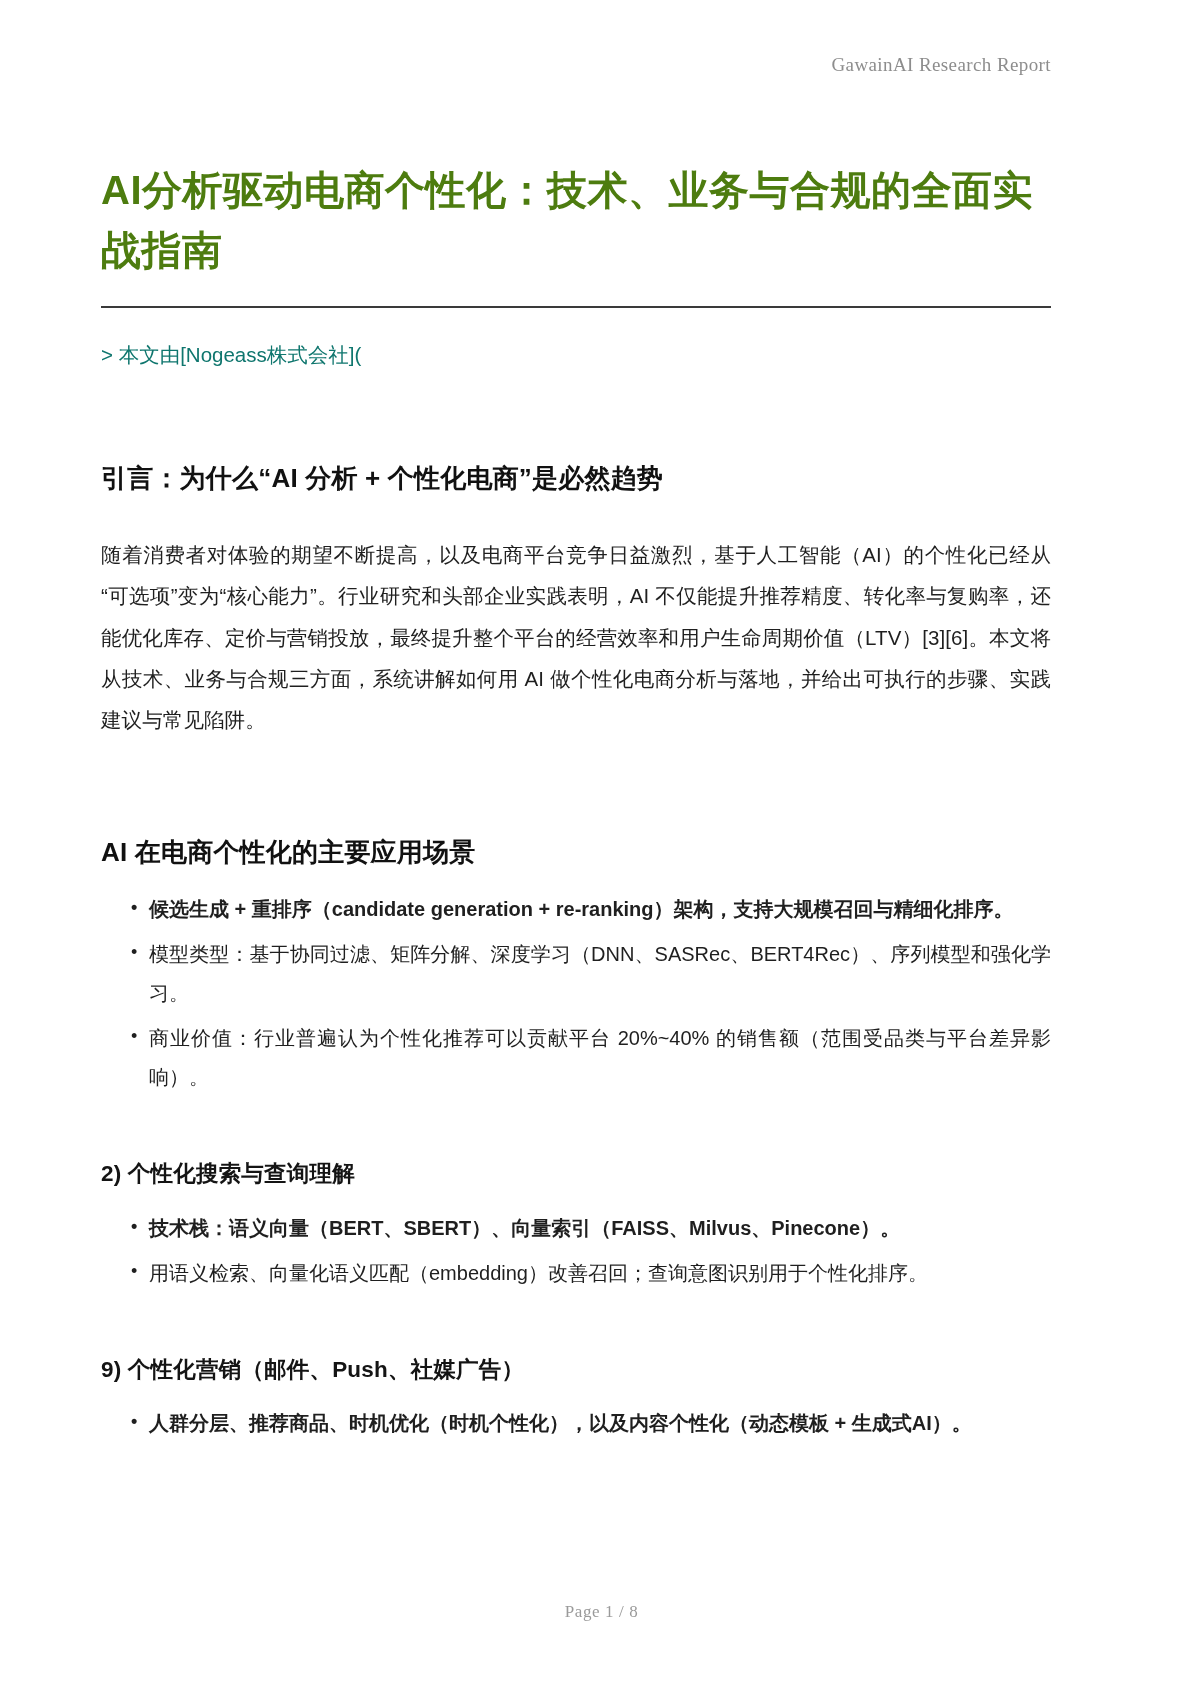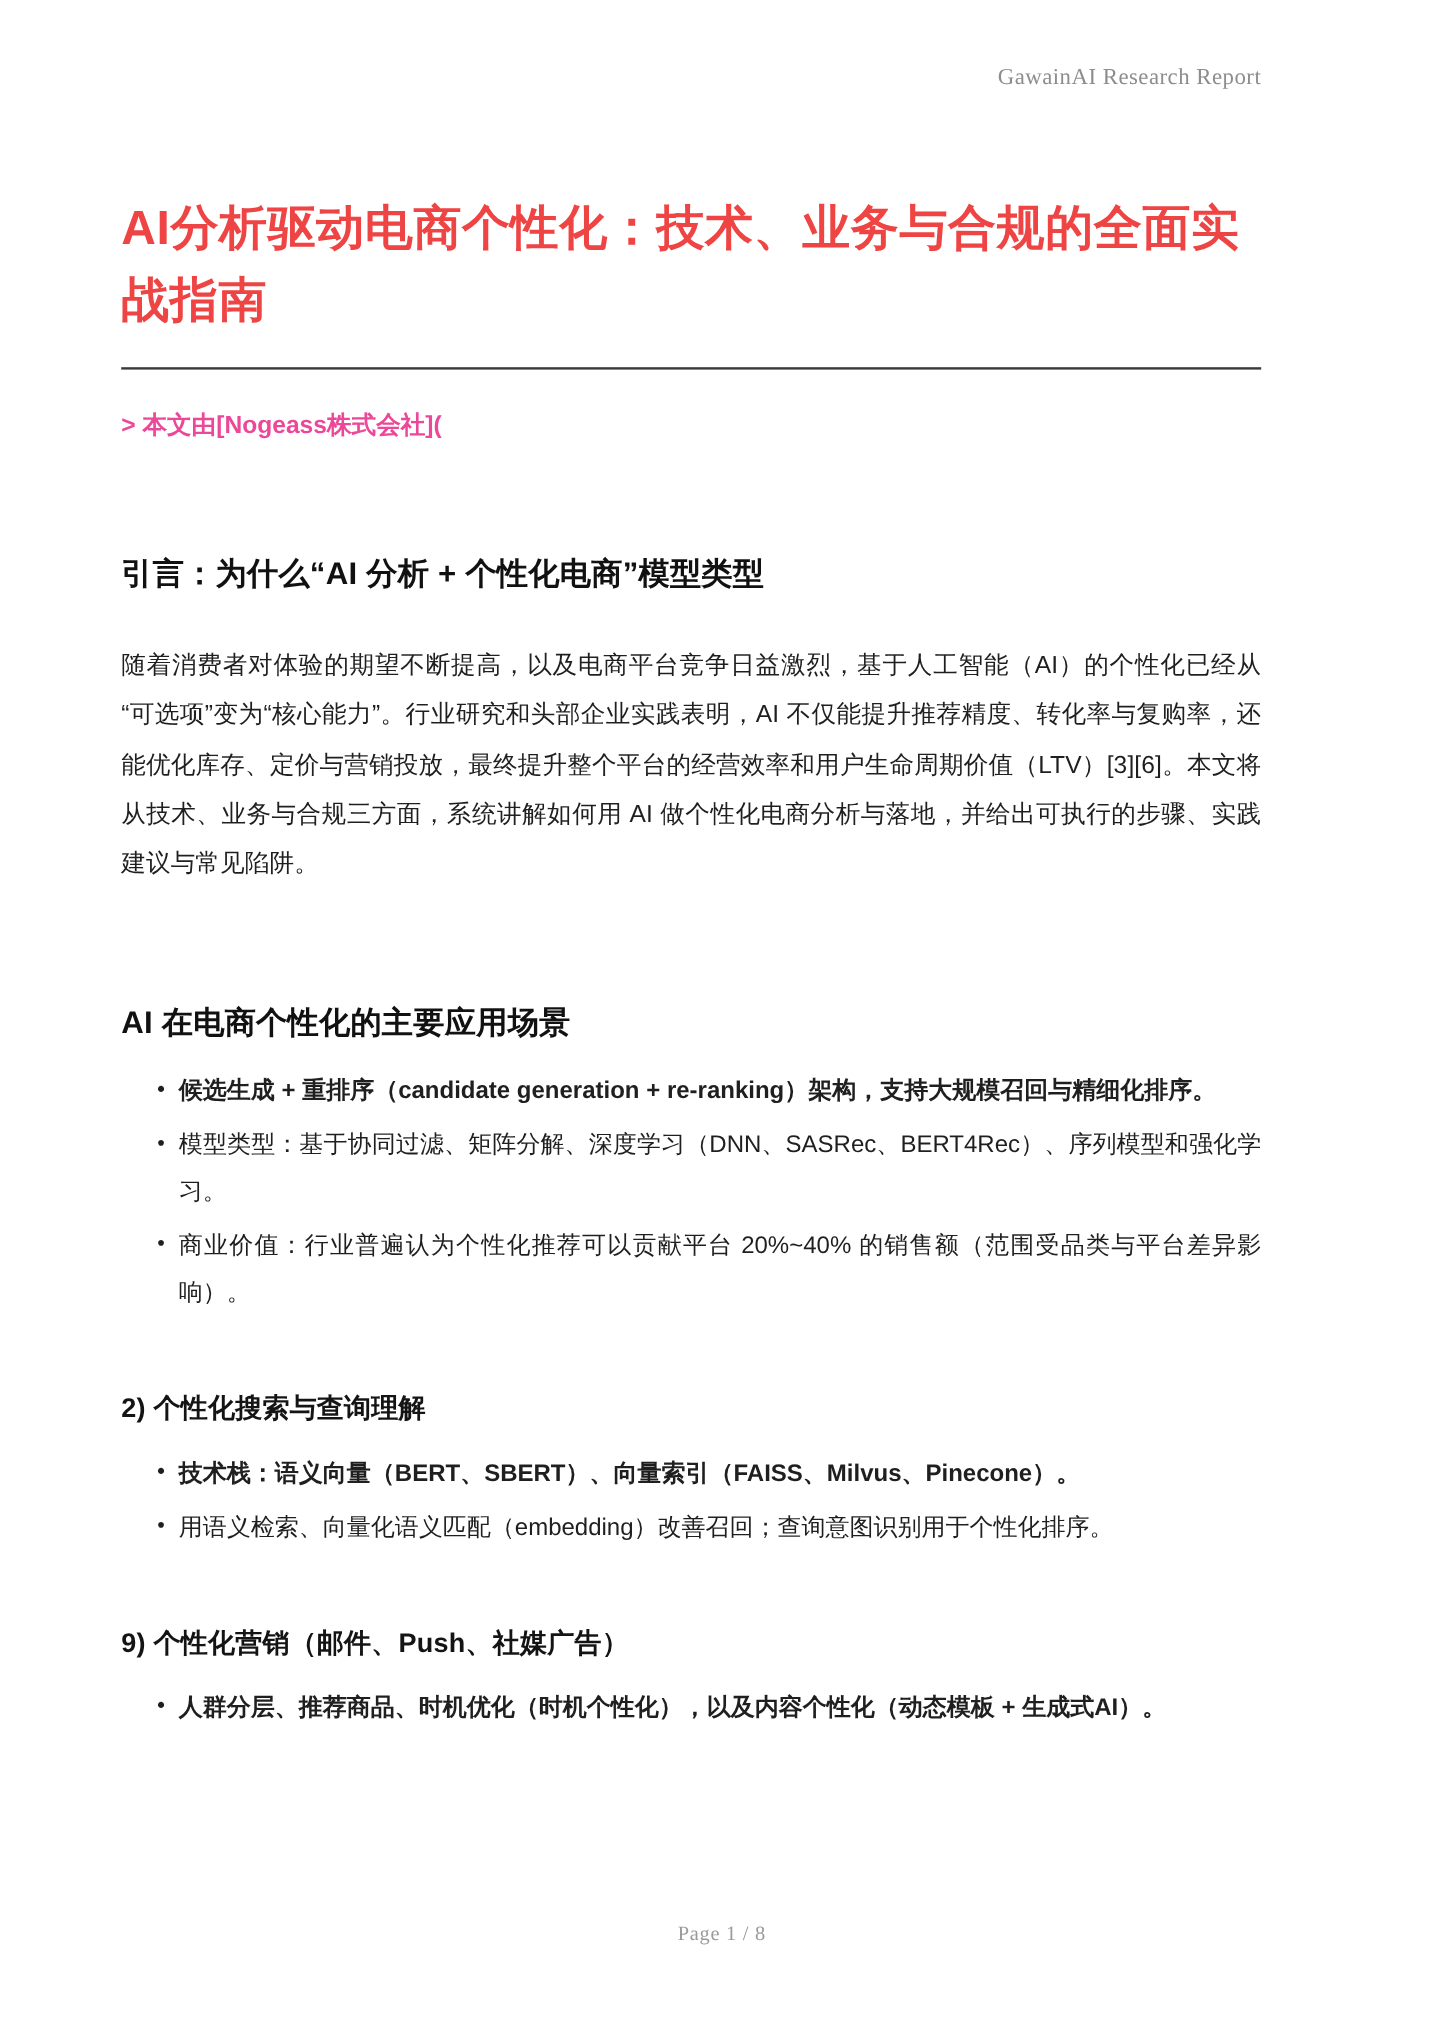--- a/index.html
+++ b/index.html
@@ -32,37 +32,37 @@
     line-height: 26px;
   }
 
   
   .doc-title {
     margin: 82px 0 0 0;
     font-size: 40px;
     line-height: 1.5;
     font-weight: 700;
     letter-spacing: 0.5px;
-    color: #ef4444;
+    color: #4d7c0f;
   }
 
   .title-rule {
     border: 0;
     border-top: 2.5px solid #3a3a3a;
     margin: 26px 0 0 0;
     width: 100%;
   }
 
   
   .source-line {
     margin: 30px 0 0 0;
     font-size: 20.5px;
     line-height: 1.7;
-    color: #ec4899;
-    font-weight: 700;
+    color: #0f766e;
+    font-weight: 400;
   }
 
   
   .h2 {
     margin: 86px 0 0 0;
     font-size: 26px;
     font-weight: 700;
     line-height: 1.5;
     color: #111111;
     letter-spacing: 0.2px;
@@ -142,21 +142,21 @@
 <div class="page">
 
   <div class="running-header">GawainAI Research Report</div>
 
   <h1 class="doc-title">AI分析驱动电商个性化：技术、业务与合规的全面实战指南</h1>
 
   <hr class="title-rule">
 
   <p class="source-line">&gt; 本文由[Nogeass株式会社](</p>
 
-  <h2 class="h2">引言：为什么“AI 分析 + 个性化电商”模型类型</h2>
+  <h2 class="h2">引言：为什么“AI 分析 + 个性化电商”是必然趋势</h2>
 
   <p class="body-p">随着消费者对体验的期望不断提高，以及电商平台竞争日益激烈，基于人工智能（AI）的个性化已经从“可选项”变为“核心能力”。行业研究和头部企业实践表明，AI 不仅能提升推荐精度、转化率与复购率，还能优化库存、定价与营销投放，最终提升整个平台的经营效率和用户生命周期价值（LTV）[3][6]。本文将从技术、业务与合规三方面，系统讲解如何用 AI 做个性化电商分析与落地，并给出可执行的步骤、实践建议与常见陷阱。</p>
 
   <h2 class="h2 spaced-top">AI 在电商个性化的主要应用场景</h2>
 
 
   <ul class="bullets">
     <li>候选生成 + 重排序（candidate generation + re-ranking）架构，支持大规模召回与精细化排序。</li>
     <li>模型类型：基于协同过滤、矩阵分解、深度学习（DNN、SASRec、BERT4Rec）、序列模型和强化学习。</li>
     <li>商业价值：行业普遍认为个性化推荐可以贡献平台 20%~40% 的销售额（范围受品类与平台差异影响）。</li>

